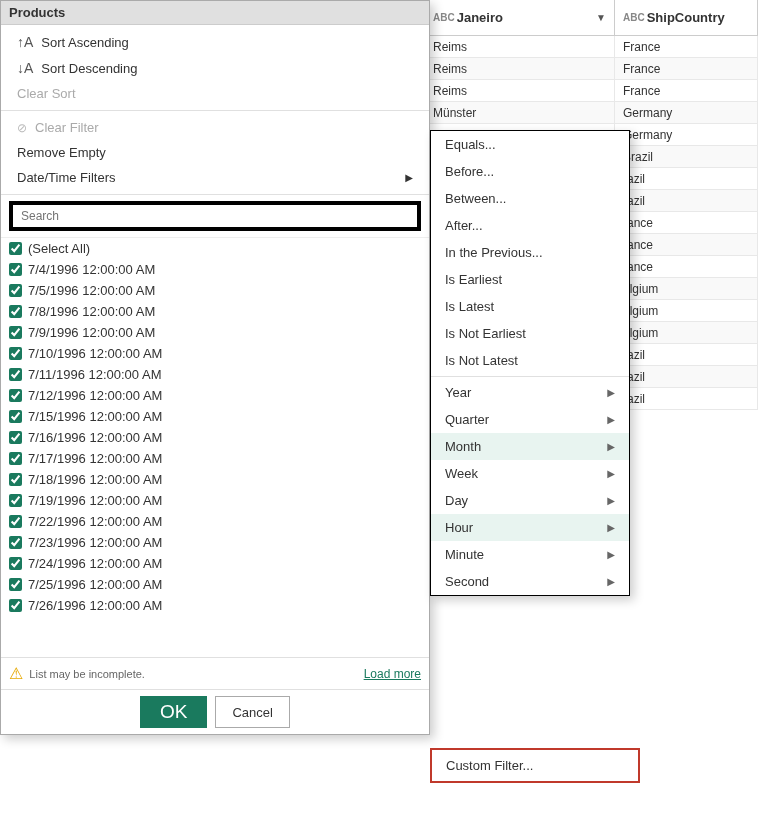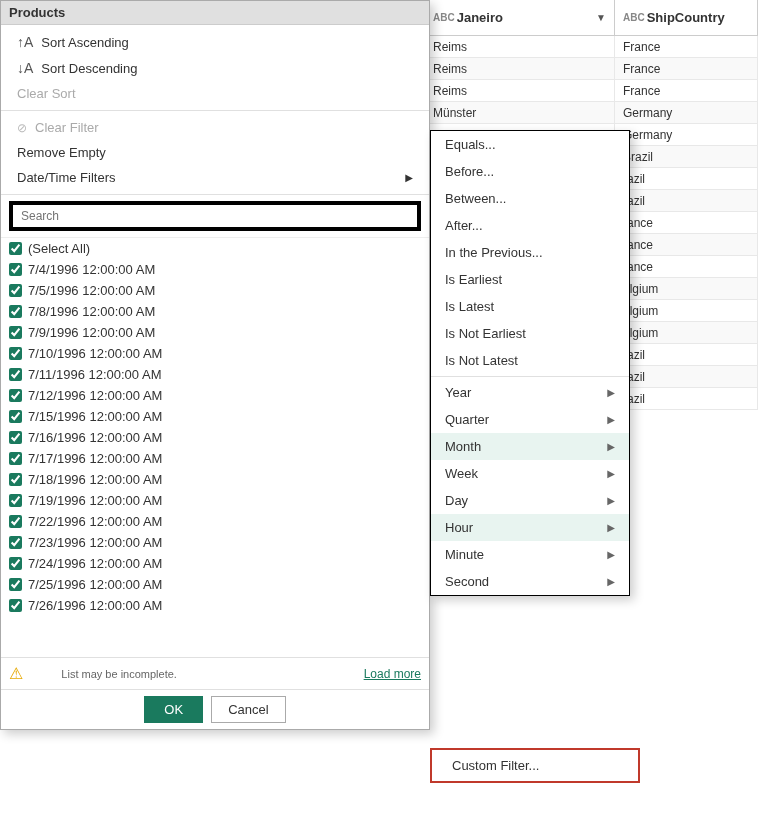--- a/index.html
+++ b/index.html
@@ -144,21 +144,21 @@
 
     
     .filter-footer {
       display: flex;
       align-items: center;
       padding: 6px 8px;
       border-top: 1px solid #e0e0e0;
       gap: 6px;
     }
     .warning-icon { color: #e6a800; font-size: 16px; }
-    .incomplete-text { font-size: 11px; color: #666; flex: 1; margin-left: 32px; }
+    .incomplete-text { font-size: 11px; color: #666; flex: 1; }
     .load-more-btn {
       background: none;
       border: none;
       color: #1a7a5e;
       font-size: 12px;
       cursor: pointer;
       text-decoration: underline;
       padding: 0;
     }
 
@@ -169,21 +169,21 @@
       padding: 6px 8px;
       gap: 8px;
       border-top: 1px solid #e0e0e0;
     }
     .btn-ok {
       background: #1a7a5e;
       color: white;
       border: none;
       padding: 5px 20px;
       cursor: pointer;
-      font-size: 13px;
+      font-size: 19px;
     }
     .btn-cancel {
       background: white;
       color: #333;
       border: 1px solid #aaa;
       padding: 5px 16px;
       cursor: pointer;
       font-size: 13px;
     }
 
@@ -218,21 +218,21 @@
       bottom: 30px;
       width: 210px;
       background: white;
       border: 2px solid #c0392b;
       z-index: 30;
       padding: 0;
     }
     .custom-filter-item {
       display: flex;
       align-items: center;
-      padding: 8px 20px;
+      padding: 8px 14px;
       cursor: pointer;
       font-size: 13px;
       color: #333;
     }
   </style>
 </head>
 <body>
 
 <div class="table-bg">
   <div class="table-header">

